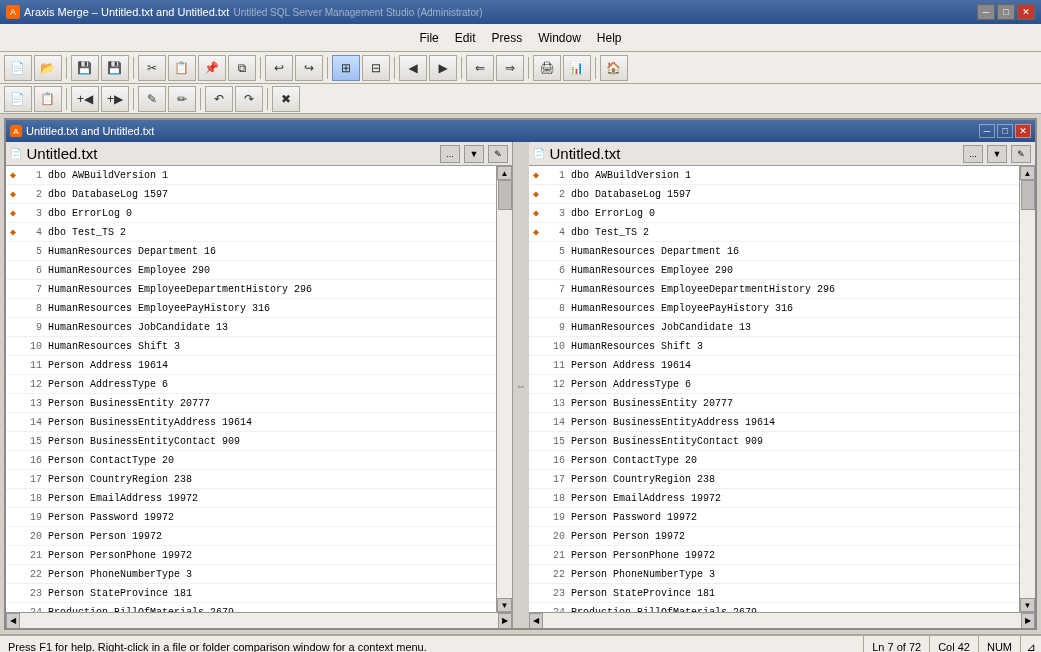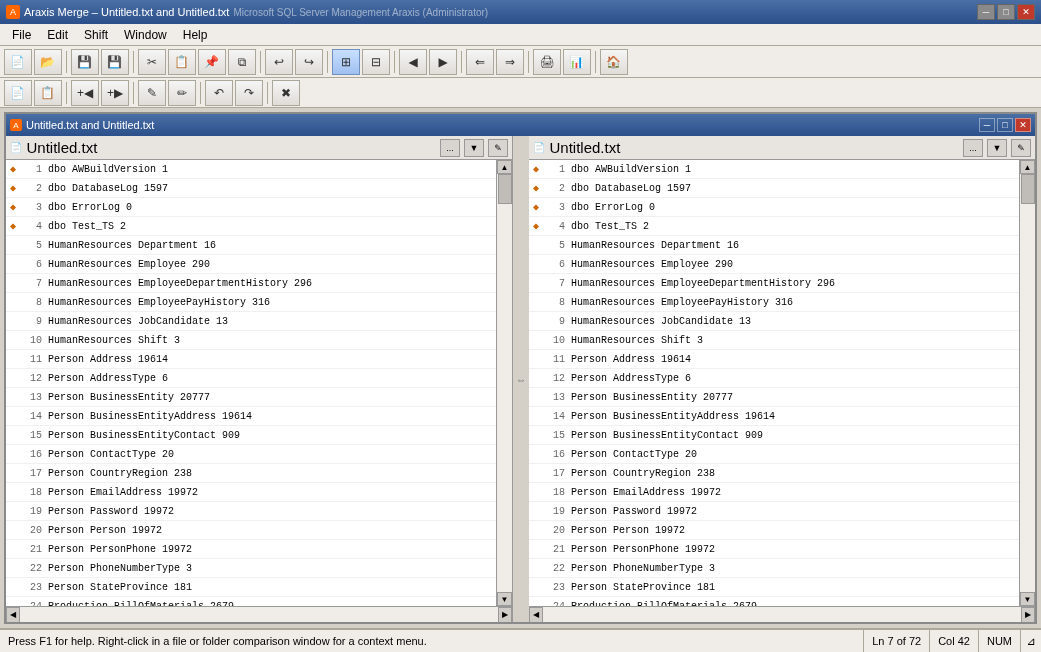--- a/index.html
+++ b/index.html
@@ -37,22 +37,23 @@
       cursor: pointer;
     }
     .title-btn.close { background: #c0392b; }
 
     
     .menu-bar {
       background: #f0ece8;
       border-bottom: 1px solid #aca899;
       display: flex;
       align-items: center;
-      height: 22px;
+      height: 28px;
       padding: 0 4px;
+      justify-content: center;
     }
     .menu-item {
       padding: 2px 8px;
       font-size: 12px;
       cursor: pointer;
       color: #000;
     }
 
     
     .toolbar {
@@ -269,33 +270,33 @@
     }
     .status-item:first-child { flex: 1; border-right: 1px solid #aca899; }
   </style>
 </head>
 <body>
 
 <div class="title-bar">
   <div class="title-bar-left">
     <div class="title-bar-icon">A</div>
     <span>Araxis Merge – Untitled.txt and Untitled.txt</span>
-    <span style="color: rgba(255,255,255,0.5); font-size:10px;">Microsoft SQL Server Management Araxis (Administrator)</span>
+    <span style="color: rgba(255,255,255,0.5); font-size:10px;">Untitled SQL Server Management Studio (Administrator)</span>
   </div>
   <div class="title-bar-right">
     <div class="title-btn">─</div>
     <div class="title-btn">□</div>
     <div class="title-btn close">✕</div>
   </div>
 </div>
 
 <div class="menu-bar">
   <div class="menu-item">File</div>
   <div class="menu-item">Edit</div>
-  <div class="menu-item">Shift</div>
+  <div class="menu-item">Press</div>
   <div class="menu-item">Window</div>
   <div class="menu-item">Help</div>
 </div>
 
 <div class="toolbar">
   <div class="tb-btn">📄</div>
   <div class="tb-btn">📂</div>
   <div class="toolbar-separator"></div>
   <div class="tb-btn">💾</div>
   <div class="tb-btn">💾</div>

